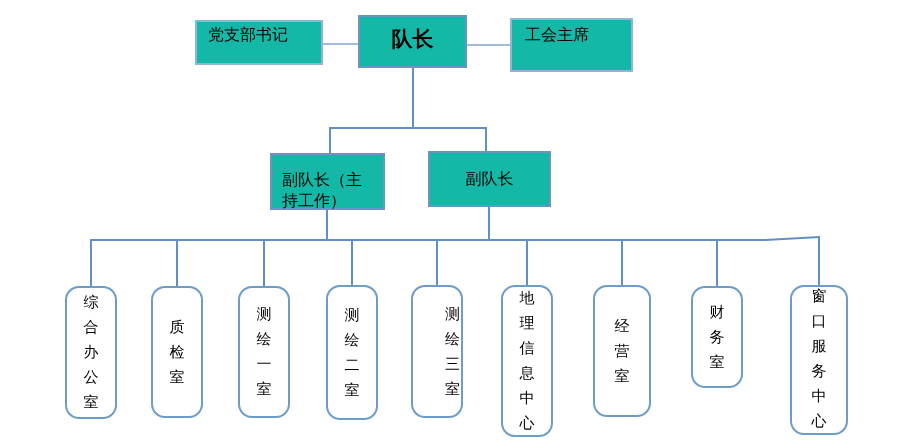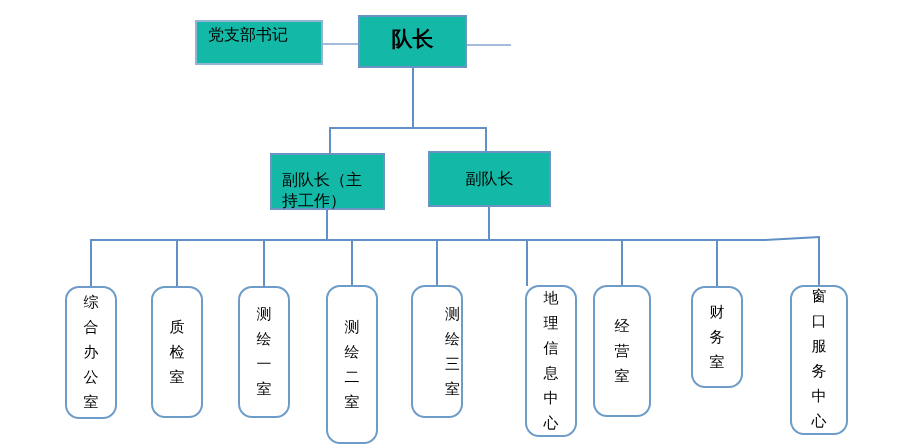--- a/index.html
+++ b/index.html
@@ -68,23 +68,23 @@
     width: 15px;
     font-size: 15px;
     line-height: 25px;
     text-align: center;
     word-break: break-all;
     color: var(--text, #000000);
   }
   .dept.d1 { left:65px;  top:286px; width:52px; height:133px; }
   .dept.d2 { left:151px; top:286px; width:52px; height:132px; }
   .dept.d3 { left:238px; top:286px; width:52px; height:132px; }
-  .dept.d4 { left:326px; top:285px; width:52px; height:159px;justify-content:center; }
+  .dept.d4 { left:326px; top:285px; width:52px; height:135px;justify-content:center; }
   .dept.d5 { left:411px; top:285px; width:52px; height:133px;padding-left:31px; }
-  .dept.d6 { left:501px; top:285px; width:52px; height:152px;margin-left:24px; }
+  .dept.d6 { left:501px; top:285px; width:52px; height:152px; }
   .dept.d7 { left:593px; top:285px; width:58px; height:132px; }
   .dept.d8 { left:691px; top:286px; width:52px; height:102px; }
   .dept.d9 { left:790px; top:285px; width:58px; height:150px;font-family:Liberation Mono, monospace; }
 </style>
 </head>
 <body>
 
 <div class="canvas">
 
   <svg class="connector-layer" viewBox="0 0 910 448" xmlns="http://www.w3.org/2000/svg">
@@ -108,20 +108,21 @@
     <line class="c-mid" x1="352" y1="239" x2="352" y2="286"></line>
     <line class="c-mid" x1="437" y1="239" x2="437" y2="286"></line>
     <line class="c-mid" x1="527" y1="239" x2="527" y2="286"></line>
     <line class="c-mid" x1="622" y1="239" x2="622" y2="286"></line>
     <line class="c-mid" x1="717" y1="239" x2="717" y2="287"></line>
     <line class="c-mid" x1="819" y1="236" x2="819" y2="286"></line>
   </svg>
 
   <div class="node party">党支部书记</div>
   <div class="node leader">队长</div>
+  <div class="node union">工会主席</div>
 
   <div class="node deputy1">副队长（主持工作）</div>
   <div class="node deputy2">副队长</div>
 
   <div class="dept d1">
     <span class="vtext">综合办公室</span>
   </div>
   <div class="dept d2">
     <span class="vtext">质检室</span>
   </div>

